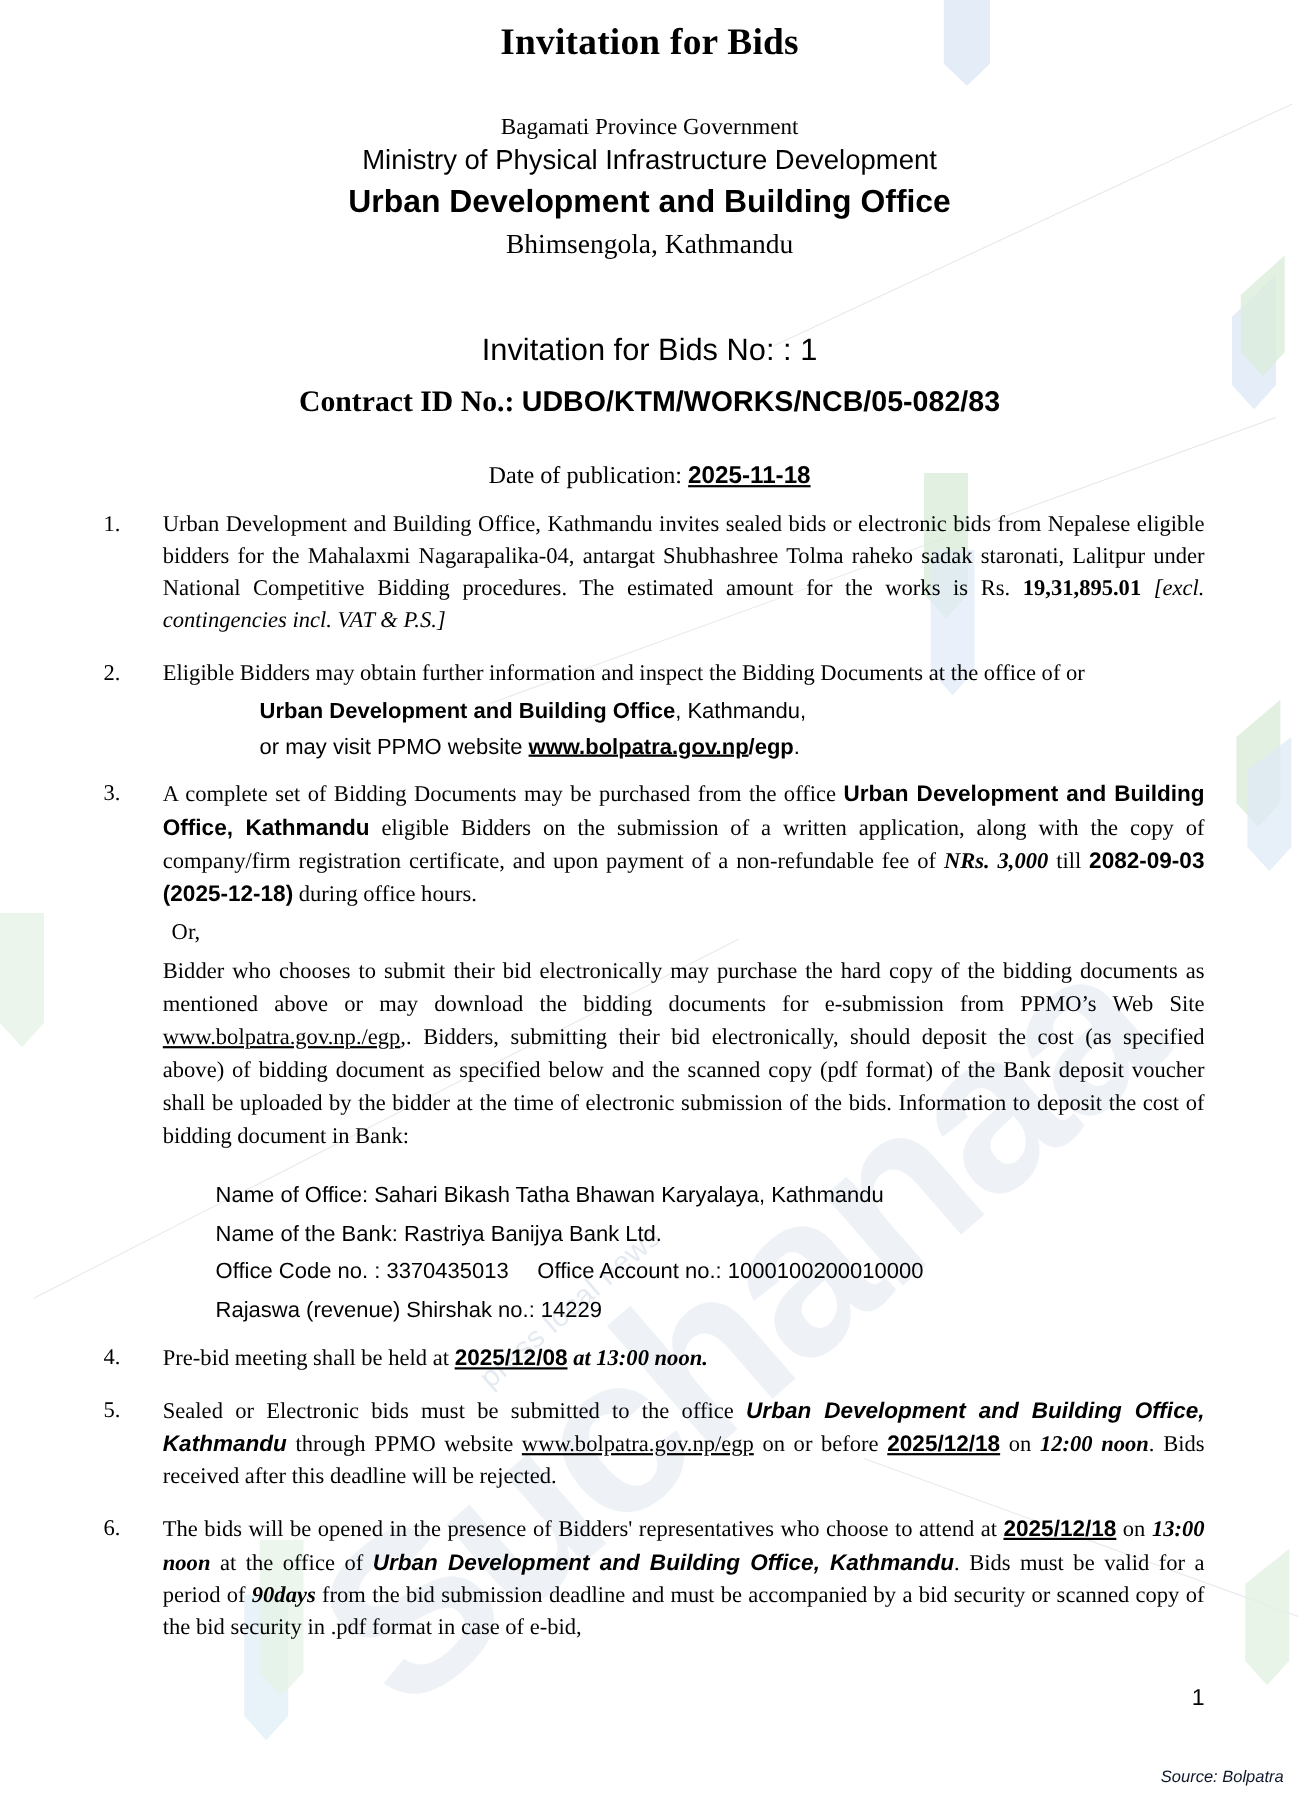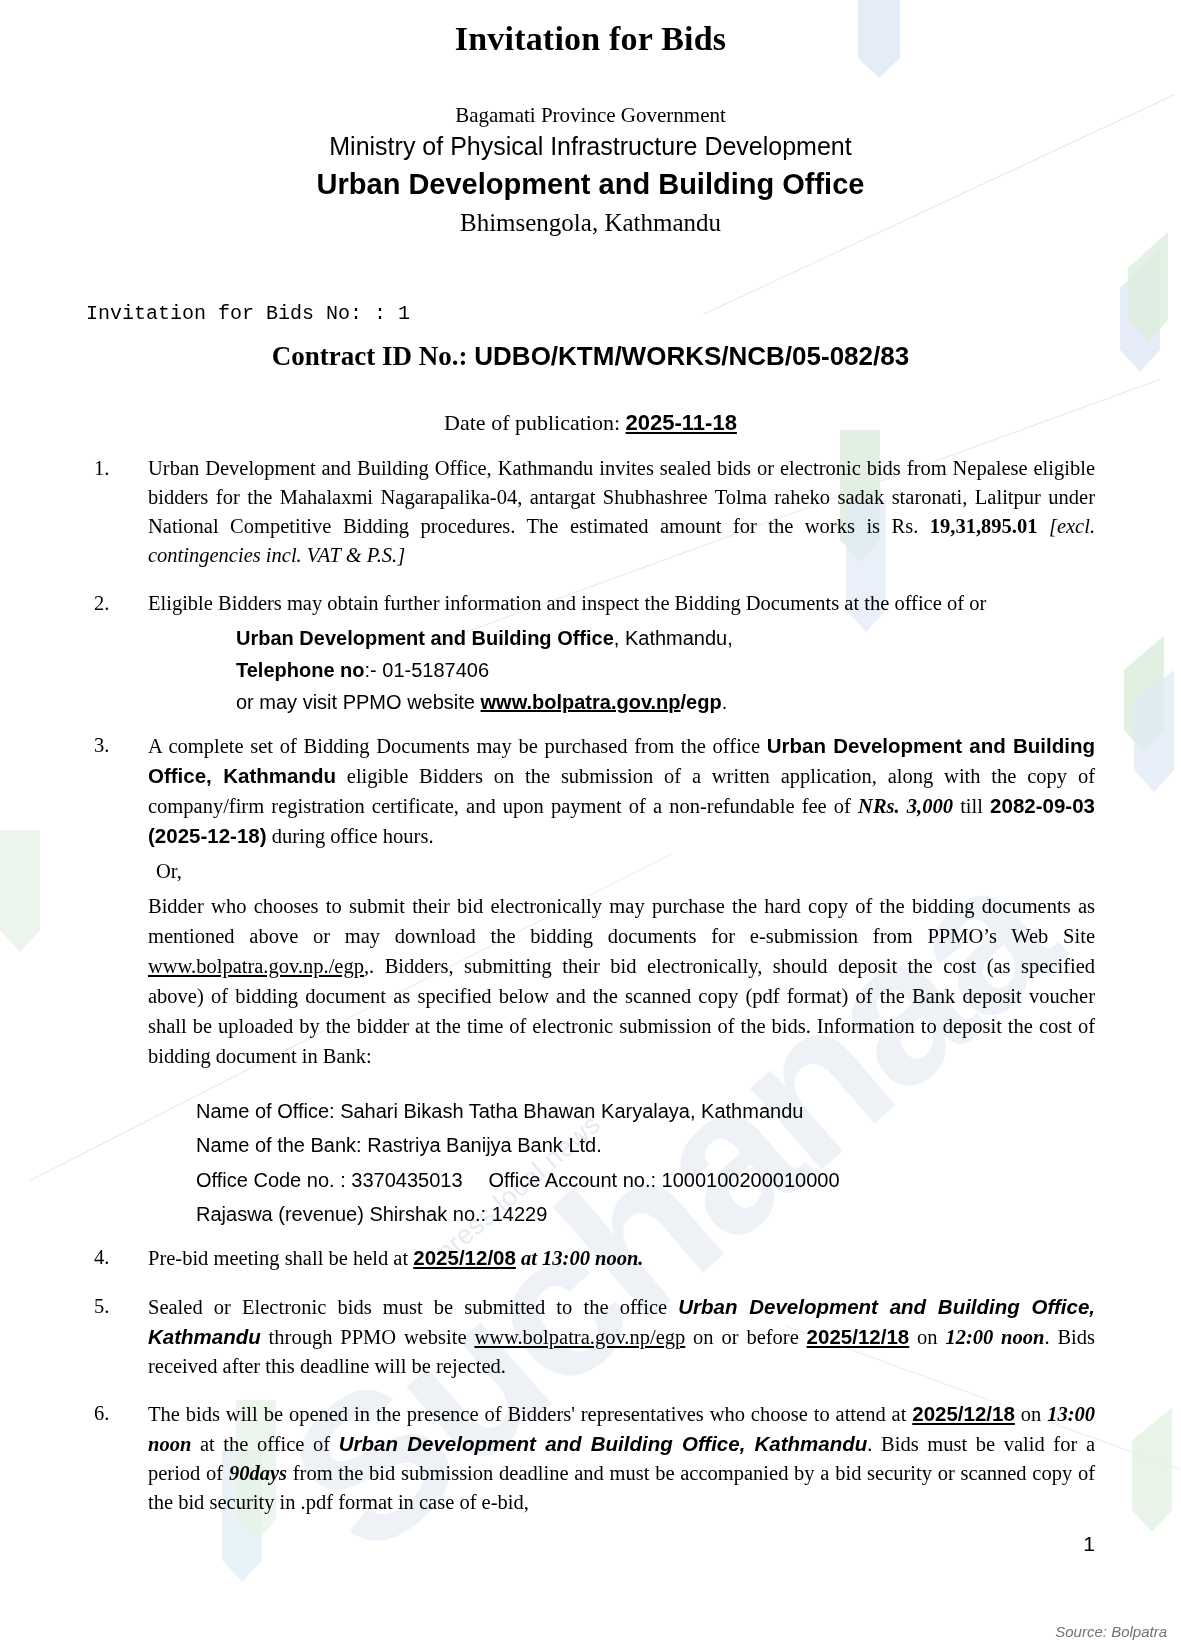--- a/index.html
+++ b/index.html
@@ -98,24 +98,24 @@
     margin-top: 2px;
   }
   .org-line-4 {
     font-size: 25px;
     font-family: "Liberation Serif", serif;
     line-height: 1.34;
     margin-top: 2px;
   }
 
   .ifb-no {
-    text-align: left;
-    font-size: 20px;
+    text-align: center;
+    font-size: 28px;
     margin-top: 63px;
-    font-family: Liberation Mono, monospace;
+    font-family: Liberation Sans, sans-serif;
   }
   .contract-id {
     text-align: center;
     font-size: 27px;
     font-weight: bold;
     margin-top: 16px;
     font-family: "Liberation Serif", serif;
   }
   .contract-id .sans {
     font-family: "Liberation Sans", sans-serif;
@@ -210,25 +210,25 @@
     position: absolute;
     right: 86px;
     bottom: 84px;
     font-size: 21px;
     font-family: "Liberation Sans", sans-serif;
     z-index: 3;
   }
   .source-note {
     position: absolute;
     right: 14px;
-    bottom: 0;
+    bottom: 16px;
     font-size: 15px;
     font-style: italic;
     font-family: "Liberation Sans", sans-serif;
-    color: #737373;
+    color: #0f172a;
     z-index: 3;
   }
 </style>
 </head>
 <body>
 
 <div id="watermark-layer">
   <div class="wm-line" style="left:1175px; top:95px; width:520px; transform:rotate(155deg);"></div>
   <div class="wm-line" style="left:1160px; top:380px; width:760px; transform:rotate(160deg);"></div>
   <div class="wm-line" style="left:30px; top:1180px; width:720px; transform:rotate(-27deg);"></div>
@@ -284,23 +284,20 @@
 
   <div class="clause">
     <div class="num">2.</div>
     <div class="body">
       <span>Eligible Bidders may obtain further information and inspect the Bidding Documents at the office of or</span>
       <div class="indent-block">
         <div class="row">
           <span class="sans-b">Urban Development and Building Office</span><span class="sans-n">, Kathmandu,</span>
         </div>
         <div class="row">
-          <span class="sans-b">Telephone no</span><span class="sans-n">:- 01-5187406</span>
-        </div>
-        <div class="row">
           <span class="sans-n">or may visit PPMO website </span><span class="sans-b ul">www.bolpatra.gov.np</span><span class="sans-b">/egp</span><span class="sans-n">.</span>
         </div>
       </div>
     </div>
   </div>
 
   <div class="clause tight">
     <div class="num">3.</div>
     <div class="body">
       <span>A complete set of Bidding Documents may be purchased from the office </span><span class="sans-b">Urban Development and Building Office, Kathmandu</span><span> eligible Bidders on the submission of a written application, along with the copy of company/firm registration certificate, and upon payment of a non-refundable fee of </span><span class="ital-b">NRs. 3,000</span><span>  till </span><span class="sans-b">2082-09-03 (2025-12-18)</span><span> during office hours.</span>

